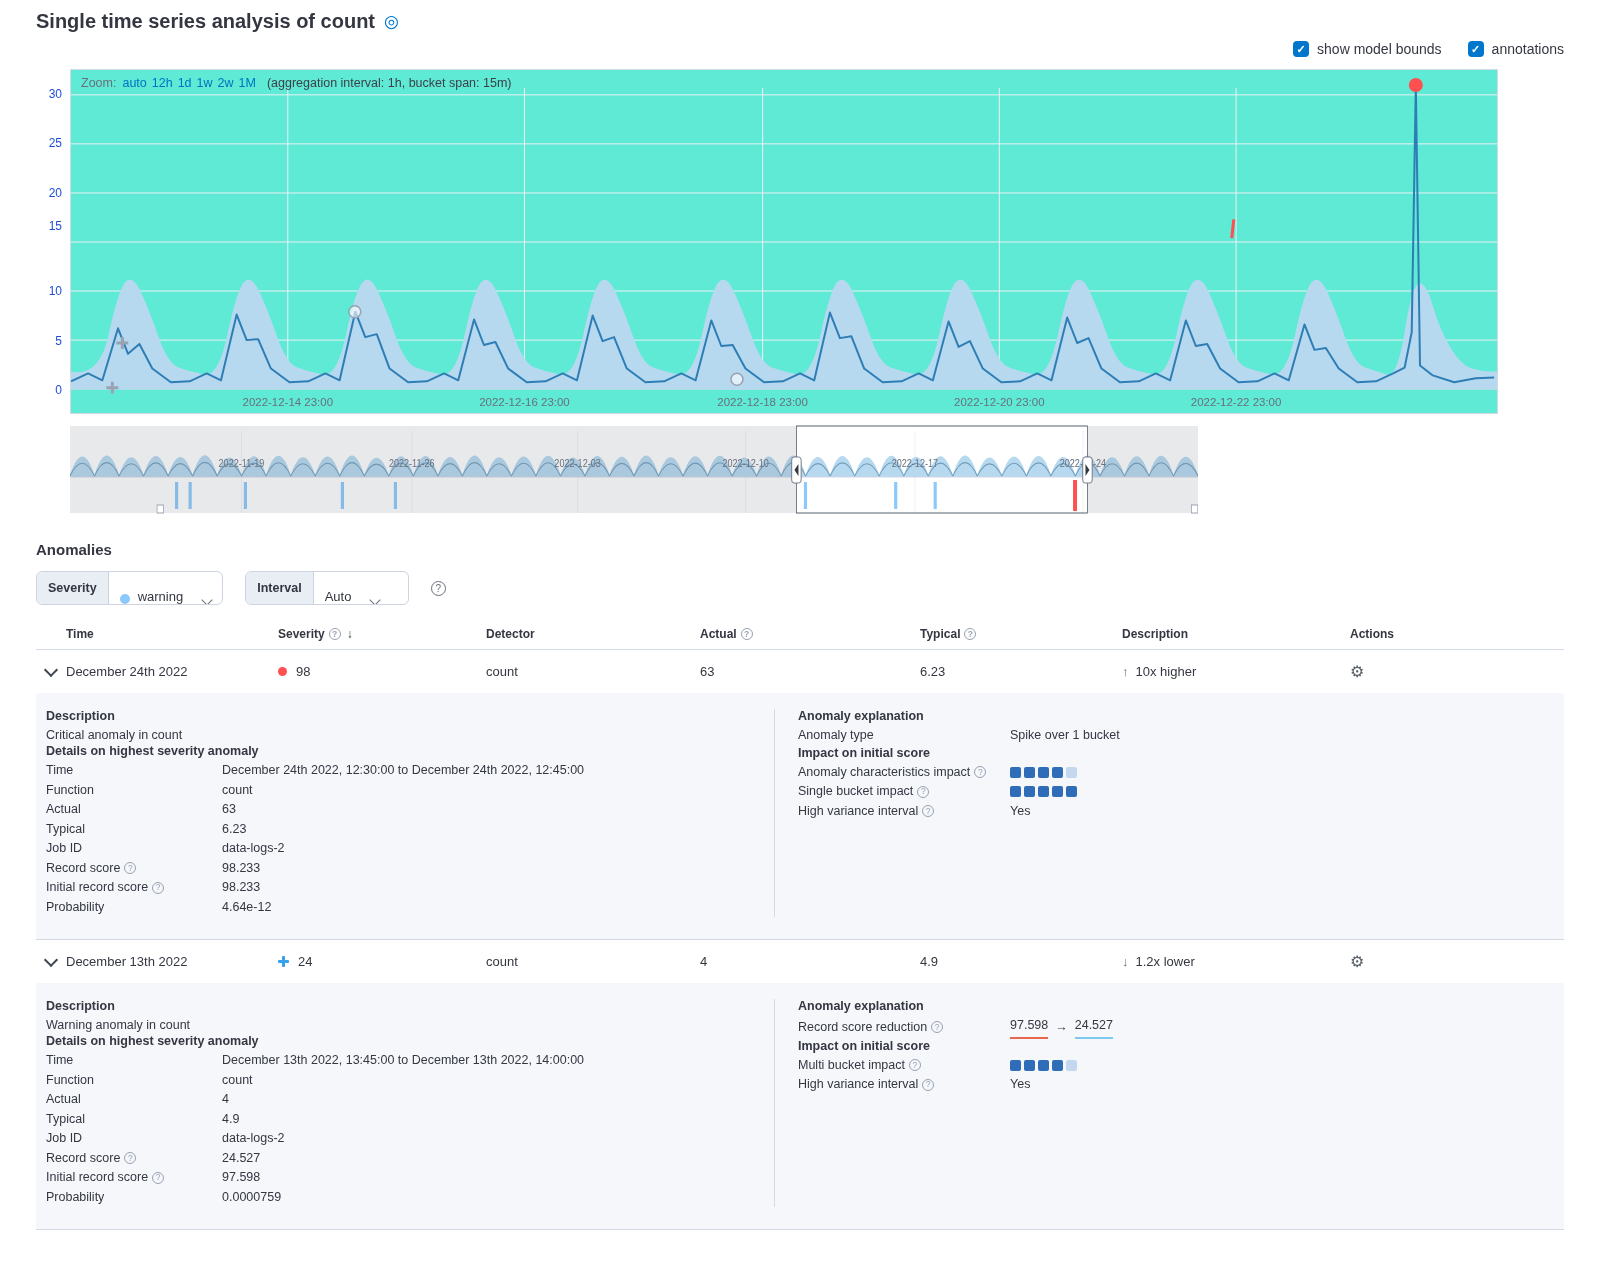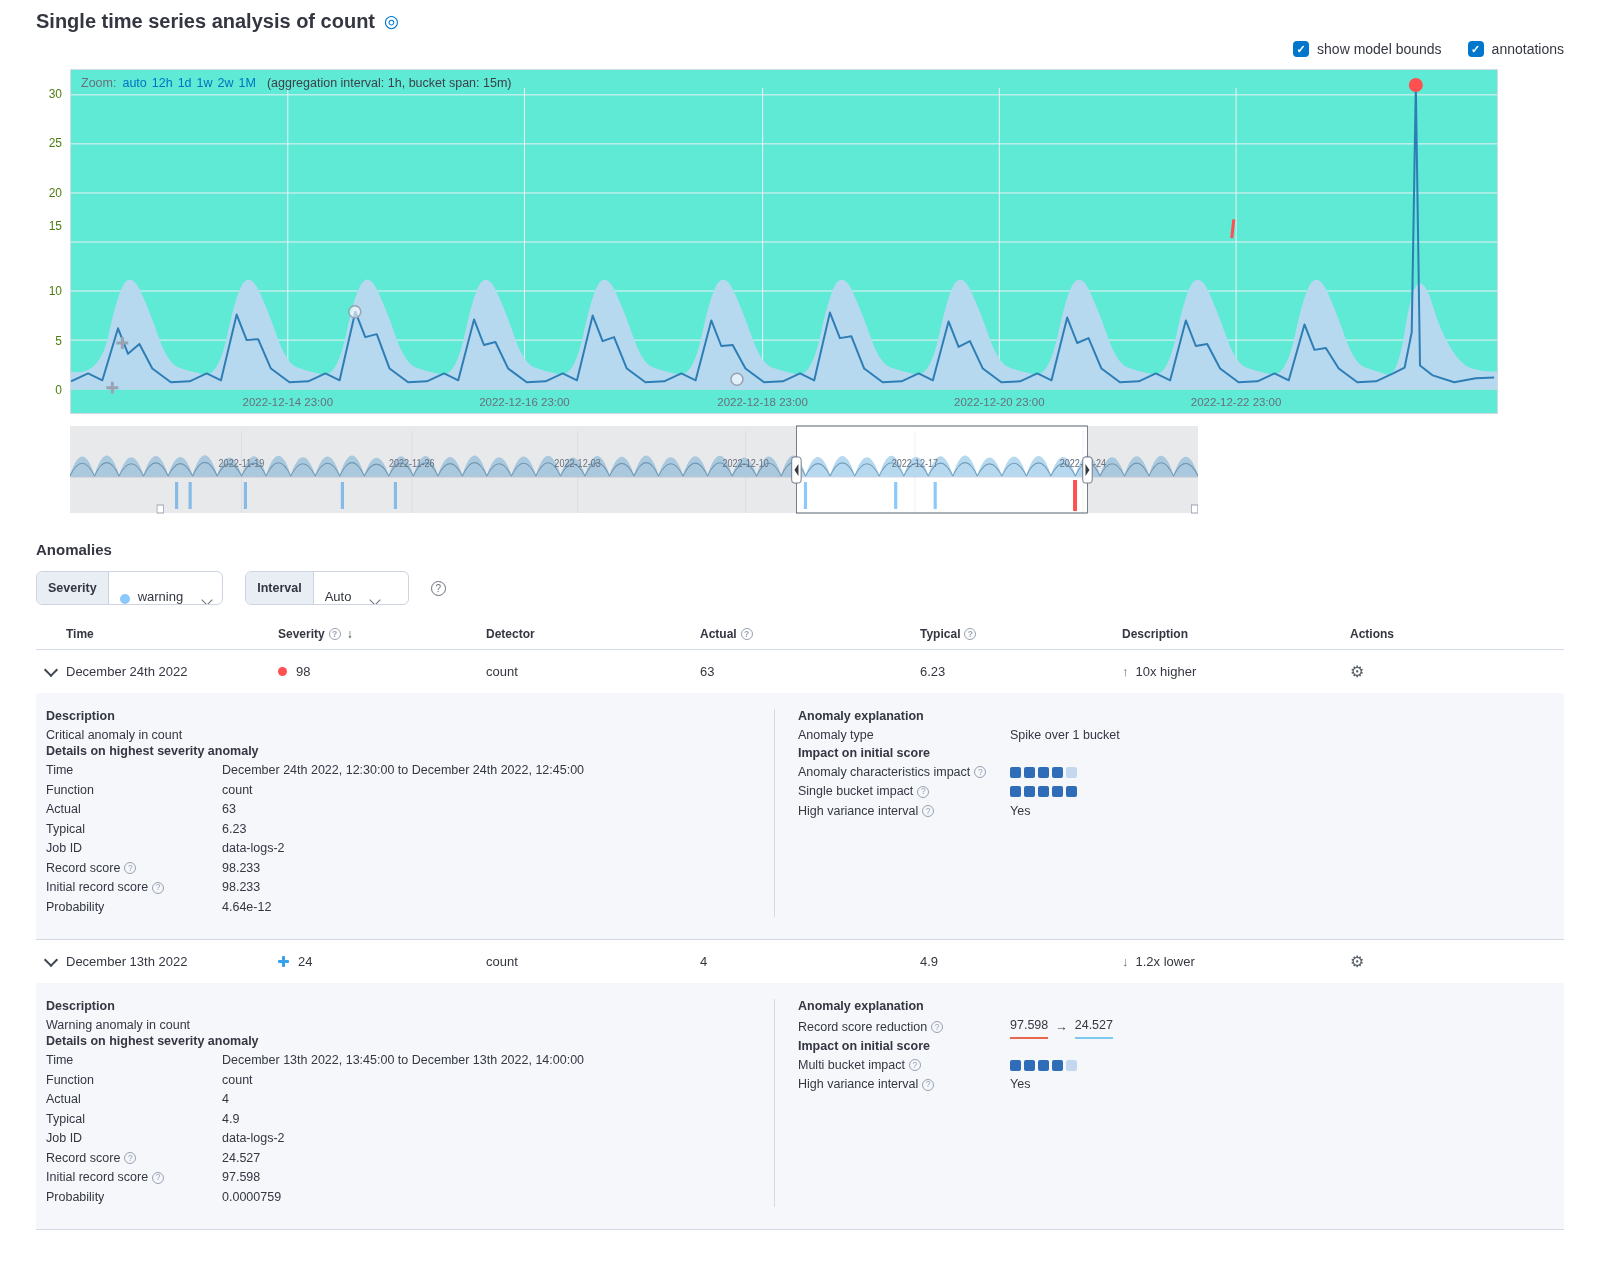--- a/index.html
+++ b/index.html
@@ -14,21 +14,21 @@
   .cbx{display:inline-flex;align-items:center;gap:8px;font-size:14px;cursor:pointer}
   .cb{width:16px;height:16px;border-radius:4px;background:#0077cc;color:#fff;display:inline-flex;
       align-items:center;justify-content:center;font-size:11px;font-weight:700}
   .chart-area{position:relative;margin:8px 0 0 34px;width:1428px}
   .main-box{position:relative;width:1428px;height:345px;border:1px solid #d3dae6;box-sizing:border-box;background:#5eead4}
   .main-box svg,.ctx-box svg{display:block;width:100%;height:100%}
   .zoom-row{position:absolute;top:6px;left:10px;z-index:2;font-size:12.5px;color:#69707d;
             display:flex;gap:6px;align-items:center}
   #zoom-links a{margin-right:5px}
   .zoom-info{color:#3c414b}
-  #ylabels span{position:absolute;left:-34px;width:26px;text-align:right;font-size:12px;color:#4d7c0f}
+  #ylabels span{position:absolute;left:-34px;width:26px;text-align:right;font-size:12px;color:#1d4ed8}
   .ctx-box{margin-top:11px;width:1128px;height:90px;position:relative}
   svg .tick{font-size:11.5px;fill:#69707d;font-family:"Liberation Sans",sans-serif}
   h2.anoms{font-size:15px;margin:26px 0 13px;font-weight:700}
   .filters{display:flex;align-items:center;gap:22px;margin-bottom:14px}
   .select{display:inline-flex;align-items:stretch;height:32px;border:1px solid #cdd3df;border-radius:6px;
           background:#fff;font-size:13px;overflow:hidden;cursor:pointer}
   .prepend{display:flex;align-items:center;padding:0 11px;background:#e9eef5;font-size:12.5px;font-weight:700;
            border-right:1px solid #cdd3df}
   .selbody{display:flex;align-items:flex-end;gap:8px;padding:0 11px;min-width:72px}
   .chev{width:7px;height:7px;border-right:1.6px solid #69707d;border-bottom:1.6px solid #69707d;

